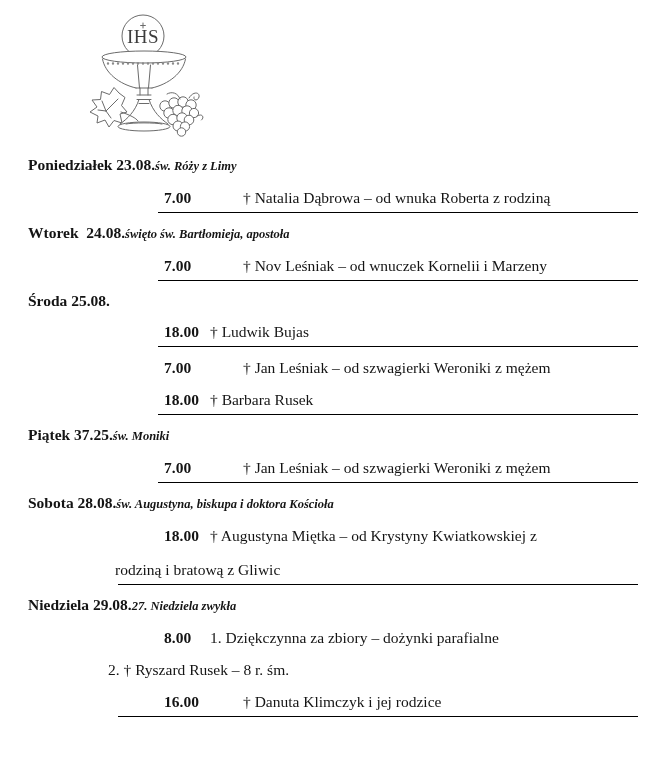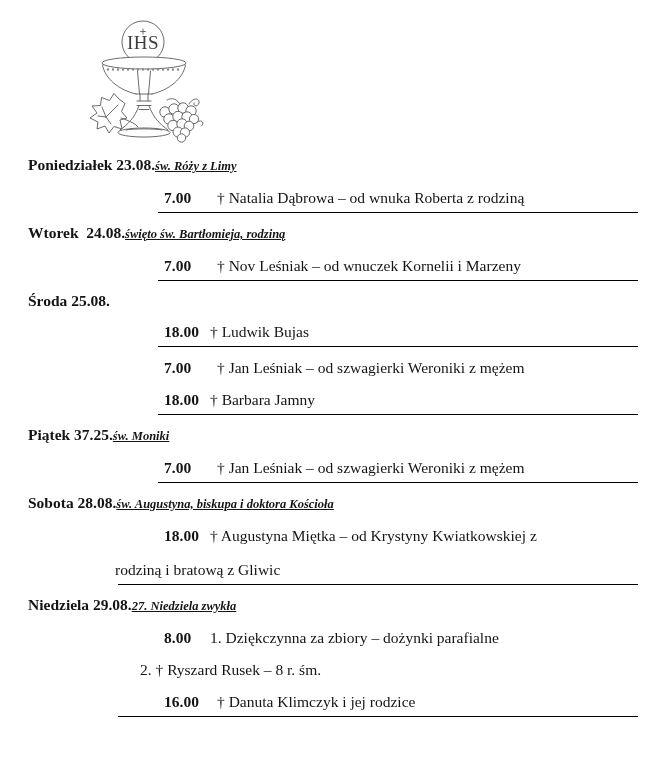--- a/index.html
+++ b/index.html
@@ -1,41 +1,41 @@
 <!DOCTYPE html>
 <html lang="pl"><head>
 <meta charset="utf-8">
 <style>
   html,body{margin:0;padding:0;background:#ffffff;}
   .page{
     position:relative;width:667px;height:778px;background:#ffffff;
     font-family:"Liberation Serif",serif;color:#141414;overflow:hidden;
   }
-  .logo{position:absolute;left:85px;top:6px;width:120px;height:140px;}
+  .logo{position:absolute;left:85px;top:0;width:120px;height:140px;}
   .title-block{
     position:absolute;left:210px;top:58px;width:240px;text-align:center;
     font-weight:700;font-size:18px;line-height:27px;letter-spacing:.6px;
   }
   .schedule{position:absolute;left:28px;top:154px;width:610px;}
   .day{margin-top:9px;}
   .day:first-child{margin-top:0;}
   .day-header{
     display:flex;justify-content:flex-start;align-items:baseline;
     font-size:15.5px;line-height:21px;
   }
   .day-name{font-weight:700;white-space:pre;}
-  .feast{font-weight:700;font-style:italic;font-size:12.5px;white-space:pre;text-decoration:underline;}
+  .feast{font-weight:700;font-style:italic;font-size:12.5px;white-space:pre;}
   .row{
     font-size:15.5px;line-height:21px;margin:10px 0 0 136px;white-space:pre-wrap;
   }
   .row + .row{margin-top:11px;}
   .row .time{font-weight:700;display:inline-block;width:46px;}
-  .row.wide-gap .text{padding-left:7px;}
+  .row.wide-gap .text{padding-left:7px;margin-left:26px;}
   .row.wrap2{margin-top:13px;margin-left:87px;}
-  .row.no-time{margin-left:112px;}
+  .row.no-time{margin-left:80px;}
   .rule{height:0;border-top:1.7px solid #000;margin:4px 0 0 130px;}
   .rule.wide{margin-left:90px;}
   svg .ln{fill:none;stroke:#6b6b6b;stroke-width:1;stroke-linecap:round;stroke-linejoin:round;}
   svg .wh{fill:#ffffff;stroke:#6b6b6b;stroke-width:1;}
   svg .dots{fill:none;stroke:#8a8a8a;stroke-width:2.4;stroke-linecap:round;stroke-dasharray:0 5;}
   svg text{font-family:"Liberation Serif",serif;font-size:19px;fill:#3d3d3d;letter-spacing:.5px;}
 </style>
 </head>
 <body>
 
@@ -91,35 +91,35 @@
         <div class="day-header">
           <span class="day-name">Poniedziałek 23.08.</span>
           <span class="feast">św. Róży z Limy</span>
         </div>
         <div class="row wide-gap"><span class="time">7.00</span><span class="text">† Natalia Dąbrowa – od wnuka Roberta z rodziną</span></div>
         <div class="rule"></div>
       </section>
       <section class="day">
         <div class="day-header">
           <span class="day-name">Wtorek  24.08.</span>
-          <span class="feast">święto św. Bartłomieja, rodziną</span>
+          <span class="feast">święto św. Bartłomieja, apostoła</span>
         </div>
         <div class="row wide-gap"><span class="time">7.00</span><span class="text">† Nov Leśniak – od wnuczek Kornelii i Marzeny</span></div>
         <div class="rule"></div>
       </section>
       <section class="day">
         <div class="day-header">
           <span class="day-name">Środa 25.08.</span>
         </div>
         <div class="row"><span class="time">18.00</span><span class="text">† Ludwik Bujas</span></div>
         <div class="rule"></div>
       </section>
       <section class="day">
         <div class="row wide-gap"><span class="time">7.00</span><span class="text">† Jan Leśniak – od szwagierki Weroniki z mężem</span></div>
-        <div class="row"><span class="time">18.00</span><span class="text">† Barbara Jamny</span></div>
+        <div class="row"><span class="time">18.00</span><span class="text">† Barbara Rusek</span></div>
         <div class="rule"></div>
       </section>
       <section class="day">
         <div class="day-header">
           <span class="day-name">Piątek 37.25.</span>
           <span class="feast">św. Moniki</span>
         </div>
         <div class="row wide-gap"><span class="time">7.00</span><span class="text">† Jan Leśniak – od szwagierki Weroniki z mężem</span></div>
         <div class="rule"></div>
       </section>

